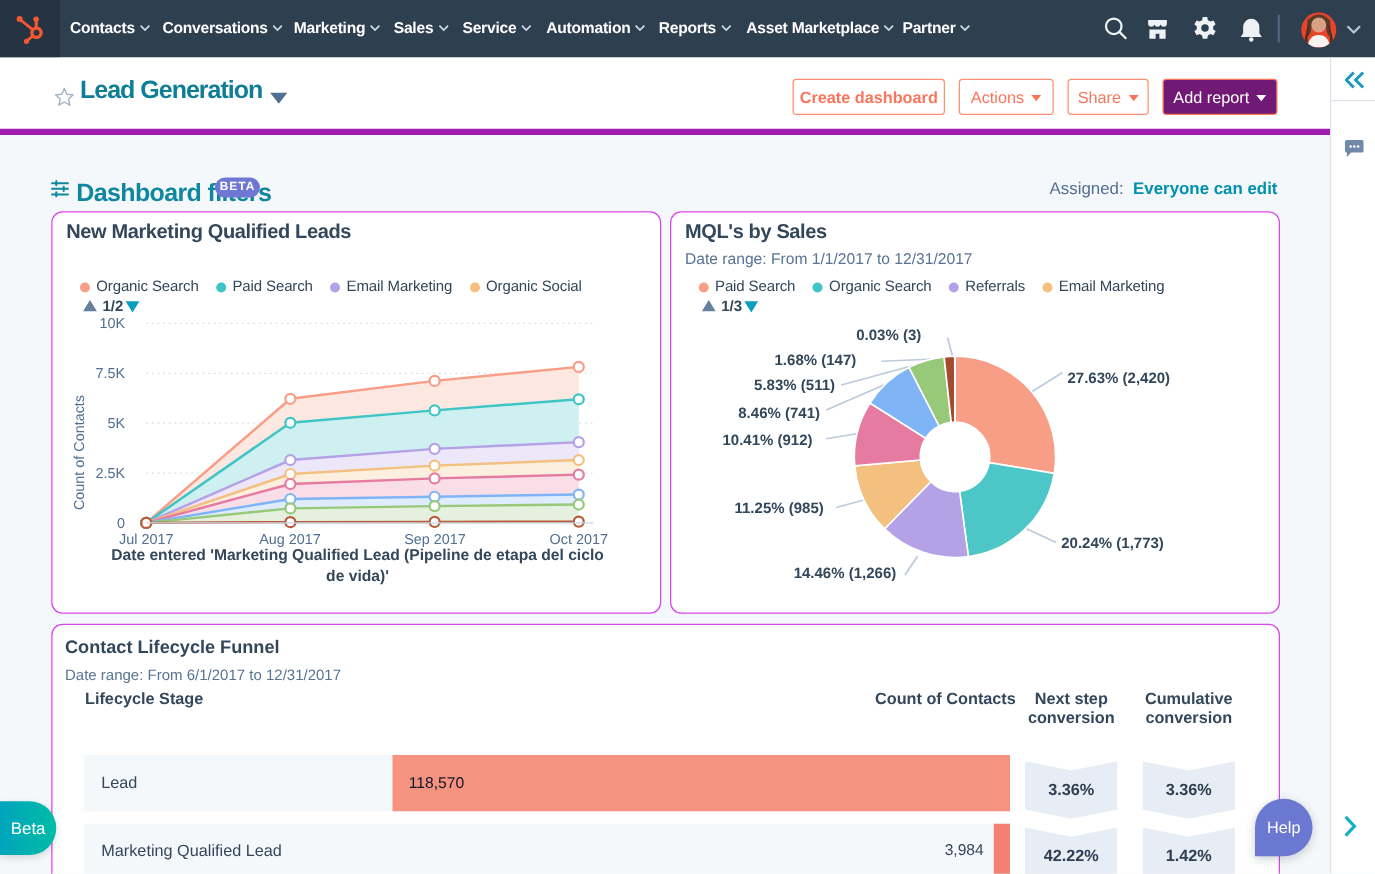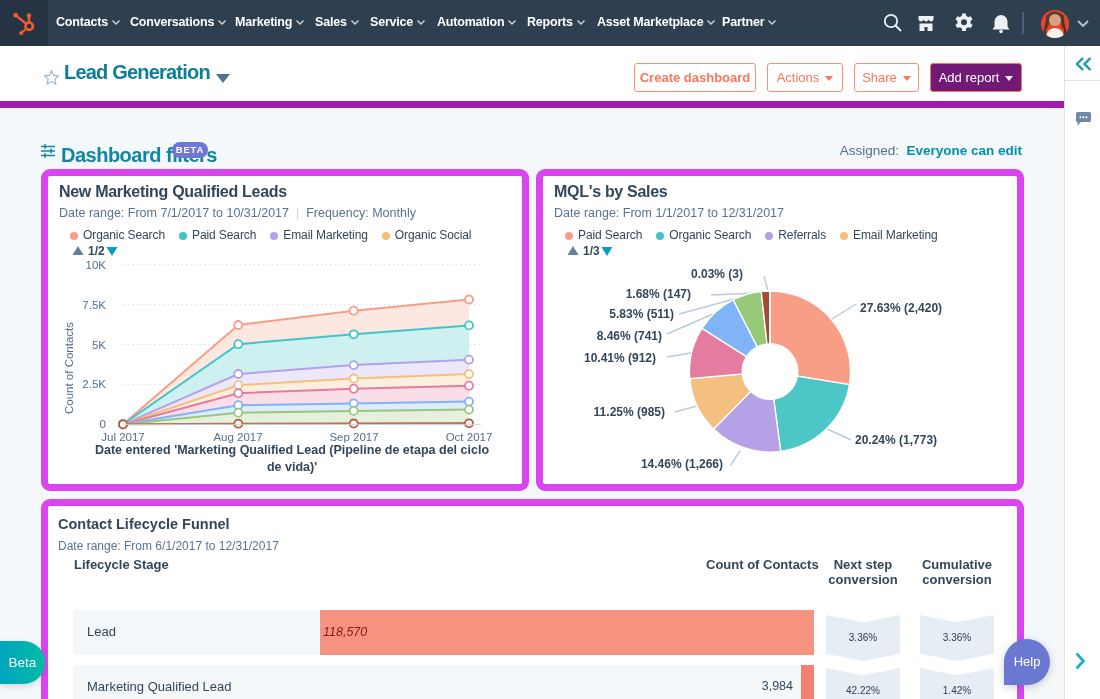--- a/index.html
+++ b/index.html
@@ -6,48 +6,48 @@
 html,body { width:1100px; height:699px; overflow:hidden; }
 body { position:relative; font-family:"Liberation Sans",sans-serif; background:#f5f8fa; color:#33475b; }
 
 .topnav { position:absolute; top:0; left:0; width:1100px; height:46px; background:#2e3f50; }
 .logobox { position:absolute; top:0; left:0; width:48px; height:46px; background:#253342; }
 .navmenu { position:absolute; top:0; left:0; height:46px; width:800px; }
 .navitem { position:absolute; top:15px; color:#ffffff; font-size:12.5px; font-weight:bold; letter-spacing:-.2px; white-space:nowrap; }
 .ncar { margin-left:4px; vertical-align:1.5px; }
 .navicons { position:absolute; top:0; right:0; height:46px; }
 
-.header { position:absolute; top:46px; left:0; width:1064px; height:62px; background:#fff; border-bottom:7px solid #a21caf; }
+.header { position:absolute; top:46px; left:0; width:1064px; height:62px; background:#fff; border-bottom:5px solid #a21caf; }
 .title { position:absolute; left:64px; top:15px; font-size:20px; font-weight:bold; color:#0e7e96; letter-spacing:-0.8px; }
 .btn { position:absolute; top:17px; height:29px; border:1px solid #ff8f73; border-radius:3px; color:#f9765c; font-size:13px; text-align:center; line-height:27px; background:#fff; }
 .btn.solid { background:#701a75; border-color:#f9765c; color:#fff; }
 .bcar { display:inline-block; width:0; height:0; border-left:4px solid transparent; border-right:4px solid transparent; border-top:5px solid #f9765c; margin-left:6px; vertical-align:1px; }
 .btn.solid .bcar { border-top-color:#fff; }
 
 .filters { position:absolute; left:61px; top:144px; font-size:20px; font-weight:bold; letter-spacing:-.5px; color:#0f87a0; }
 .beta { position:absolute; left:172px; top:142px; width:36px; height:16px; background:#6f77d4; border-radius:8px; color:#fff; font-size:9.5px; font-weight:bold; letter-spacing:.8px; text-align:center; line-height:16px; }
 .assigned { position:absolute; top:143px; right:78px; font-size:13.5px; color:#516f90; }
 .assigned a { color:#0091ae; font-weight:bold; text-decoration:none; }
 
-.card { position:absolute; background:#fff; border:7px solid #d946ef; border-radius:9px; }
+.card { position:absolute; background:#fff; border:1px solid #d946ef; border-radius:9px; }
 .card1 { left:41px; top:169px; width:488px; height:322px; }
 .card2 { left:536px; top:169px; width:488px; height:322px; }
 .card3 { left:41px; top:499px; width:983px; height:240px; }
 .ctitle { position:absolute; left:11px; top:7px; font-size:16px; letter-spacing:-.3px; font-weight:bold; color:#33475b; }
 .cdate { position:absolute; left:11px; top:30px; font-size:12.5px; color:#587393; }
 .legend { position:absolute; left:22px; top:52px; font-size:12px; letter-spacing:-.1px; color:#33475b; display:flex; }
 .legend span.it { margin-right:14px; white-space:nowrap; }
 .dot { display:inline-block; width:8px; height:8px; border-radius:50%; margin-right:5px; vertical-align:-.5px; }
 
 .sidebar { position:absolute; top:46px; right:0; width:36px; height:653px; background:#fff; border-left:1px solid #dfe3eb; }
 .sidebar .sep { position:absolute; top:34px; left:0; width:36px; border-bottom:1px solid #dfe3eb; }
 
 .frow { position:absolute; left:25px; height:45px; width:741px; background:#f5f8fa; }
 .flabel { position:absolute; left:14px; top:14px; font-size:13px; color:#33475b; }
-.badge { position:absolute; width:74px; height:46px; background:#e7edf5; color:#2d3e50; font-size:10px; font-weight:normal; text-align:center; line-height:46px;
+.badge { position:absolute; width:74px; height:46px; background:#e7edf5; color:#2d3e50; font-size:13px; font-weight:bold; text-align:center; line-height:46px;
   clip-path:polygon(0 0, 50% 16%, 100% 0, 100% 84%, 50% 100%, 0 84%); }
 .colhead { position:absolute; font-size:13px; font-weight:bold; color:#33475b; text-align:center; }
 
 .betabtn { position:absolute; left:0; top:641px; width:45px; height:43px; border-radius:0 22px 22px 0; background:linear-gradient(90deg,#00a4bd,#00bda5); color:#fff; font-size:13.5px; text-align:center; line-height:43px; box-shadow:0 2px 6px rgba(0,0,0,.15); }
 .helpbtn { position:absolute; left:1004px; top:639px; width:46px; height:46px; border-radius:23px 23px 23px 0; background:#6a78d1; color:#fff; font-size:13px; text-align:center; line-height:46px; box-shadow:0 2px 8px rgba(45,62,80,.25); }
 </style>
 </head>
 <body>
 
 <div class="topnav">
@@ -159,21 +159,20 @@
       <line x1="10" y1="5.3" x2="10" y2="8.7"></line>
       <line x1="4" y1="9.8" x2="4" y2="13.2"></line>
   </g>
 </svg>
 <div class="filters">Dashboard filters</div>
 <div class="beta">BETA</div>
 <div class="assigned">Assigned:&nbsp; <a>Everyone can edit</a></div>
 
 <div class="card card1">
   <div class="ctitle">New Marketing Qualified Leads</div>
-  <div class="cdate">Date range: From 7/1/2017 to 10/31/2017 &nbsp;<span style="color:#cbd6e2">|</span>&nbsp; Frequency: Monthly</div>
   <div class="legend">
     <span class="it"><span class="dot" style="background:#f89e86"></span>Organic Search</span>
     <span class="it"><span class="dot" style="background:#3fc5c5"></span>Paid Search</span>
     <span class="it"><span class="dot" style="background:#b5a1e6"></span>Email Marketing</span>
     <span class="it"><span class="dot" style="background:#f3c07f"></span>Organic Social</span>
   </div>
   <svg width="46" height="12" viewBox="0 0 46 12" style="position:absolute;left:24px;top:69px">
     <path d="M6 1 L11.5 10 L0.5 10 Z" fill="#64809f"></path>
     <text x="16" y="10" font-size="12" font-weight="bold" fill="#33475b">1/2</text>
     <path d="M34.5 2 L45.5 2 L40 11 Z" fill="#0b9dc0"></path>
@@ -294,21 +293,21 @@
 <div class="card card3">
   <div style="position:absolute;left:10px;top:10px;font-size:14.5px;font-weight:bold;color:#33475b;">Contact Lifecycle Funnel</div>
   <div style="position:absolute;left:10px;top:33px;font-size:12px;color:#587393;">Date range: From 6/1/2017 to 12/31/2017</div>
   <div class="colhead" style="left:26px;top:51px;">Lifecycle Stage</div>
   <div class="colhead" style="left:658px;top:51px;">Count of Contacts</div>
   <div class="colhead" style="left:778px;top:51px;width:74px;line-height:15px;">Next step<br>conversion</div>
   <div class="colhead" style="left:869px;top:51px;width:80px;line-height:15px;">Cumulative<br>conversion</div>
 
   <div class="frow" style="top:104px;">
     <div class="flabel">Lead</div>
-    <div style="position:absolute;left:247px;top:0;width:494px;height:45px;background:#f59280;color:#7f1d1d;font-size:12.5px;line-height:45px;padding-left:3px;font-style:italic;">118,570</div>
+    <div style="position:absolute;left:247px;top:0;width:494px;height:45px;background:#f59280;color:#0f172a;font-size:12.5px;line-height:45px;padding-left:13px;">118,570</div>
   </div>
   <div class="badge" style="left:778px;top:109px;">3.36%</div>
   <div class="badge" style="left:872px;top:109px;">3.36%</div>
 
   <div class="frow" style="top:159px;height:81px;">
     <div class="flabel">Marketing Qualified Lead</div>
     <div style="position:absolute;right:21px;top:14px;font-size:12.5px;color:#33475b;">3,984</div>
     <div style="position:absolute;left:728px;top:0;width:13px;height:45px;background:#f28073;"></div>
   </div>
   <div class="badge" style="left:778px;top:162px;">42.22%</div>

